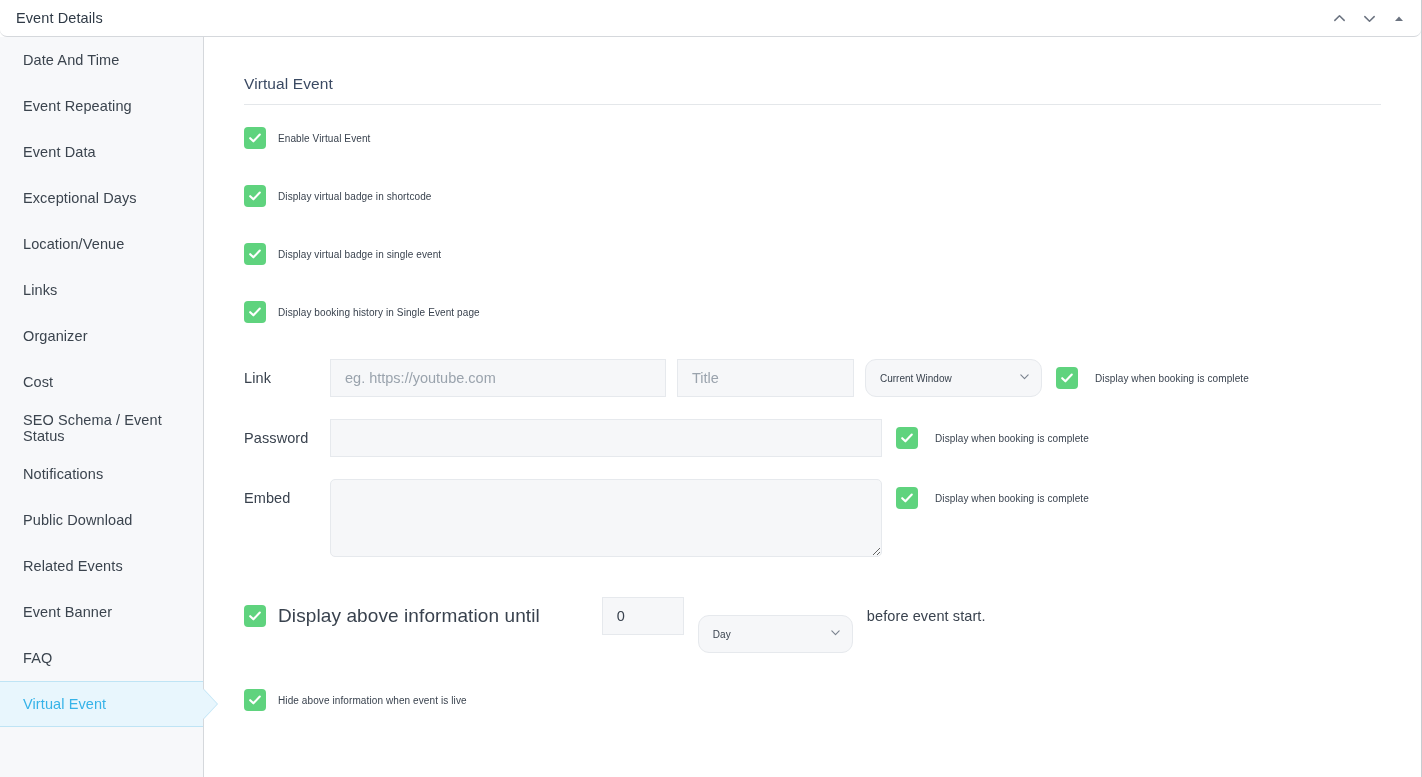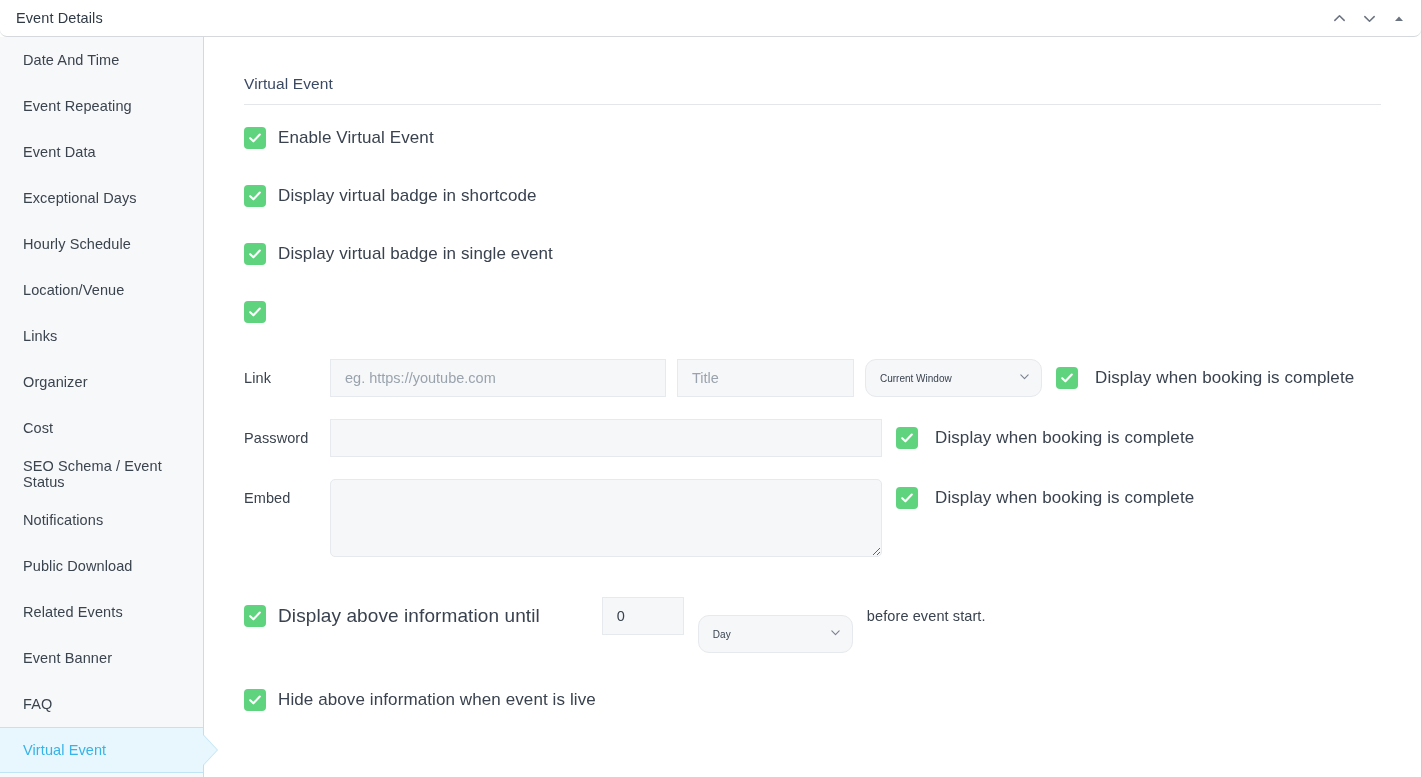--- a/index.html
+++ b/index.html
@@ -146,21 +146,21 @@
   }
   .cb svg { display: block; }
 
   .cb-row {
     display: flex;
     align-items: center;
     gap: 12px;
     margin-bottom: 36px;
   }
   .cb-label {
-    font-size: 17px;
+    font-size: 10px;
     color: #39424e;
     letter-spacing: .1px;
     cursor: pointer;
   }
 
   
   .field-row {
     display: flex;
     align-items: flex-start;
     margin-bottom: 22px;
@@ -308,23 +308,20 @@
       <div class="side-item">
           <span>Event Repeating</span>
         </div>
       <div class="side-item">
           <span>Event Data</span>
         </div>
       <div class="side-item">
           <span>Exceptional Days</span>
         </div>
       <div class="side-item">
-          <span>Hourly Schedule</span>
-        </div>
-      <div class="side-item">
           <span>Location/Venue</span>
         </div>
       <div class="side-item">
           <span>Links</span>
         </div>
       <div class="side-item">
           <span>Organizer</span>
         </div>
       <div class="side-item">
           <span>Cost</span>
@@ -385,20 +382,21 @@
           </span>
           <span class="cb-label">Display virtual badge in single event</span>
         </div>
 
         <div class="cb-row">
           <span class="cb">
             <svg width="16" height="16" viewBox="0 0 16 16">
                 <path d="M3.2 8.2 L6.4 11.3 L12.8 4.6" fill="none" stroke="#ffffff" stroke-width="2.1" stroke-linecap="round" stroke-linejoin="round"></path>
               </svg>
           </span>
+          <span class="cb-label">Display booking history in Single Event page</span>
         </div>
 
         <div class="field-row">
           <div class="field-label">Link</div>
           <input class="inp inp-link" type="text" value="" placeholder="eg. https://youtube.com" style="">
           <input class="inp inp-title" type="text" value="" placeholder="Title" style="">
           <div class="sel-wrap">
             <select class="sel">
               <option>Current Window</option>
               <option>New Window</option>

